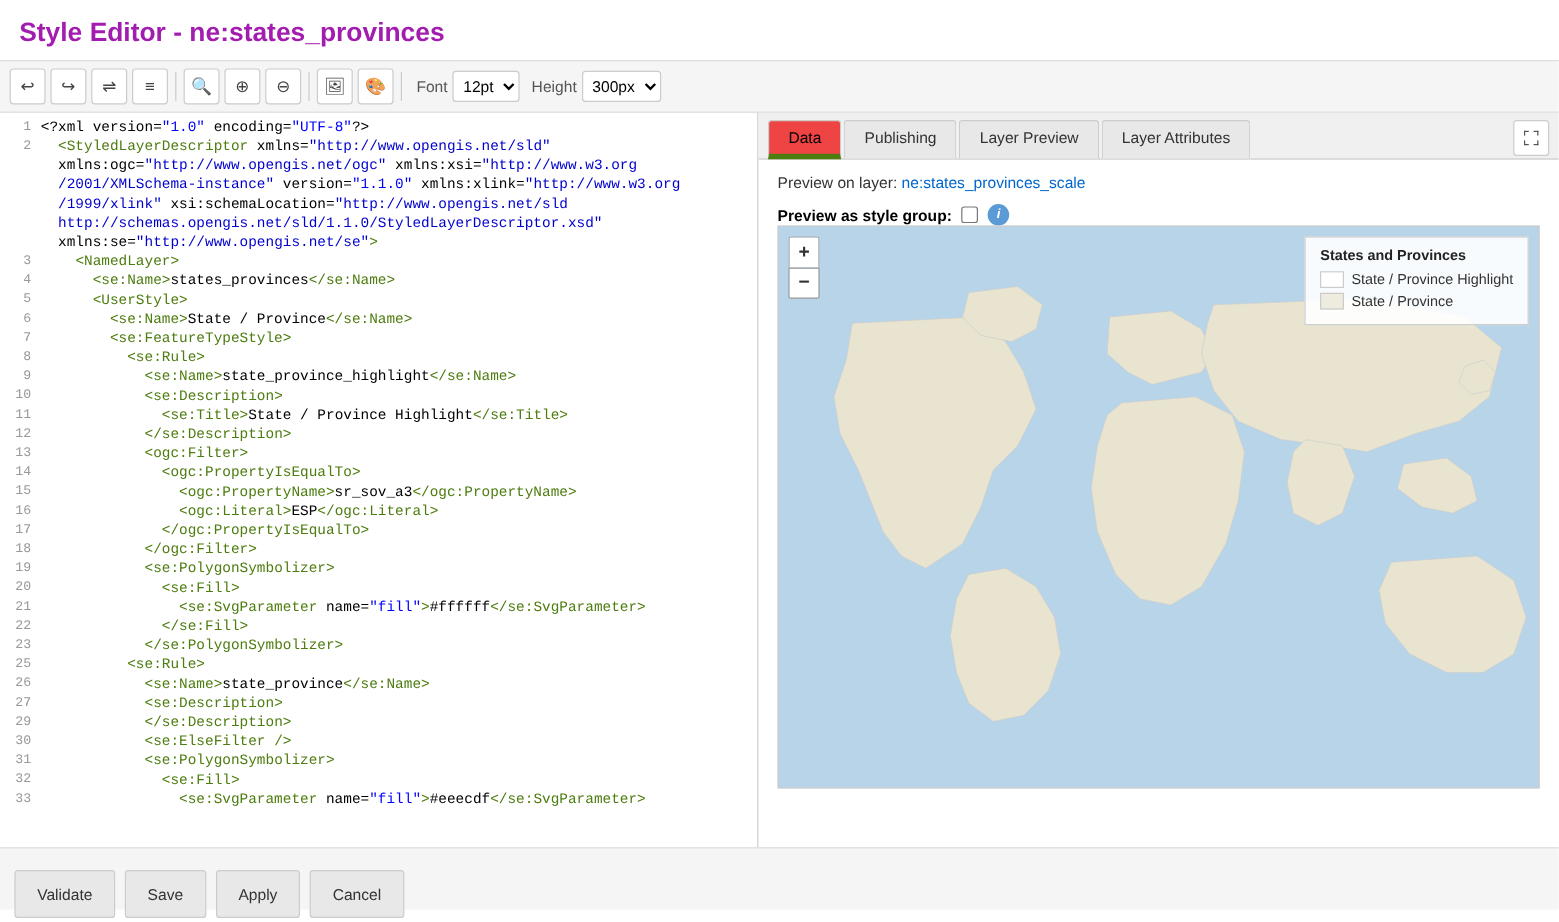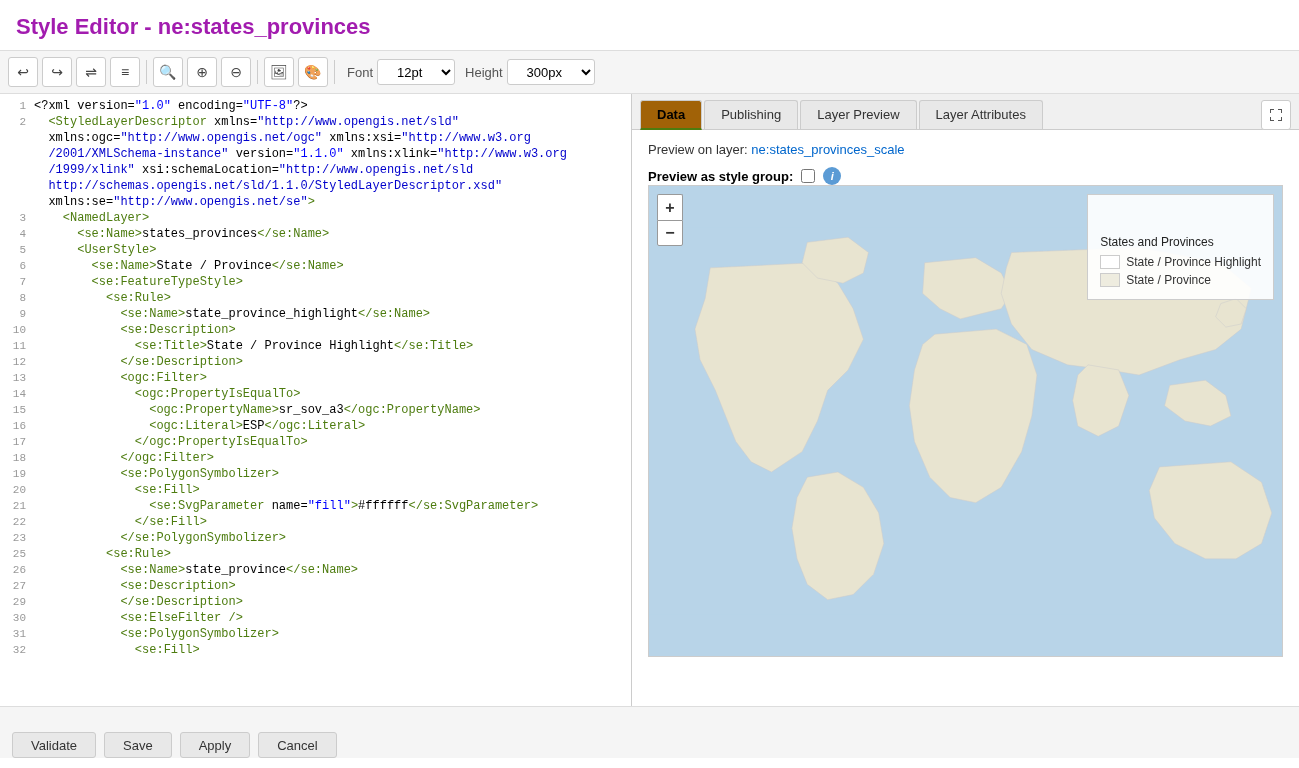--- a/index.html
+++ b/index.html
@@ -48,21 +48,21 @@
       color: #555;
       margin-left: 6px;
     }
 
     .toolbar-select {
       height: 26px;
       border: 1px solid #ccc;
       border-radius: 3px;
       background: #fff;
       font-size: 13px;
-      padding: 0 15px;
+      padding: 0 4px;
       cursor: pointer;
     }
 
     .main-area {
       display: flex;
       height: calc(768px - 60px - 44px - 52px);
     }
 
     .editor-panel {
       width: 632px;
@@ -130,26 +130,25 @@
       border-bottom: none;
       background: #e8e8e8;
       cursor: pointer;
       font-size: 13px;
       color: #333;
       border-radius: 3px 3px 0 0;
       margin-right: 2px;
     }
 
     .tab.active {
-      background: #a16207;
-      border-bottom: 2px solid #4d7c0f;
+      background: #ef4444;
+      border-bottom: 5px solid #4d7c0f;
       margin-bottom: -1px;
       z-index: 1;
       color: #000;
-      font-weight: bold;
     }
 
     .tab-content {
       flex: 1;
       padding: 12px 16px;
       overflow: auto;
     }
 
     .preview-label {
       font-size: 13px;
@@ -231,24 +230,23 @@
       position: absolute;
       top: 8px;
       right: 8px;
       background: rgba(255,255,255,0.9);
       border: 1px solid #ccc;
       padding: 8px 12px;
       font-size: 12px;
     }
 
     .legend-title {
-      font-weight: normal;
+      font-weight: bold;
       margin-bottom: 6px;
       color: #222;
-      margin-top: 32px;
     }
 
     .legend-item {
       display: flex;
       align-items: center;
       gap: 6px;
       margin-bottom: 4px;
       color: #333;
     }
 
@@ -270,21 +268,21 @@
       display: flex;
       align-items: center;
       padding: 8px 12px;
       border-top: 1px solid #ddd;
       background: #f5f5f5;
       gap: 8px;
       height: 52px;
     }
 
     .footer-btn {
-      height: 26px;
+      height: 40px;
       padding: 0 18px;
       border: 1px solid #ccc;
       border-radius: 3px;
       background: #e8e8e8;
       cursor: pointer;
       font-size: 13px;
       color: #333;
       margin-top: 25px;
     }
 
@@ -478,20 +476,24 @@
         <span class="line-code"><span class="text-content">            </span><span class="tag">&lt;se:ElseFilter /&gt;</span></span>
       </div>
       <div class="code-line">
         <span class="line-num">31</span>
         <span class="line-code"><span class="text-content">            </span><span class="tag">&lt;se:PolygonSymbolizer&gt;</span></span>
       </div>
       <div class="code-line">
         <span class="line-num">32</span>
         <span class="line-code"><span class="text-content">              </span><span class="tag">&lt;se:Fill&gt;</span></span>
       </div>
+      <div class="code-line">
+        <span class="line-num">33</span>
+        <span class="line-code"><span class="text-content">                </span><span class="tag">&lt;se:SvgParameter</span><span class="text-content"> name=</span><span class="attr-val">"fill"</span><span class="tag">&gt;</span><span class="text-content">#eeecdf</span><span class="tag">&lt;/se:SvgParameter&gt;</span></span>
+      </div>
 
     </div>
   </div>
 
   <div class="preview-panel">
     <div class="tab-bar-wrapper">
       <div class="tab-bar">
         <div class="tab active">Data</div>
         <div class="tab">Publishing</div>
         <div class="tab">Layer Preview</div>

